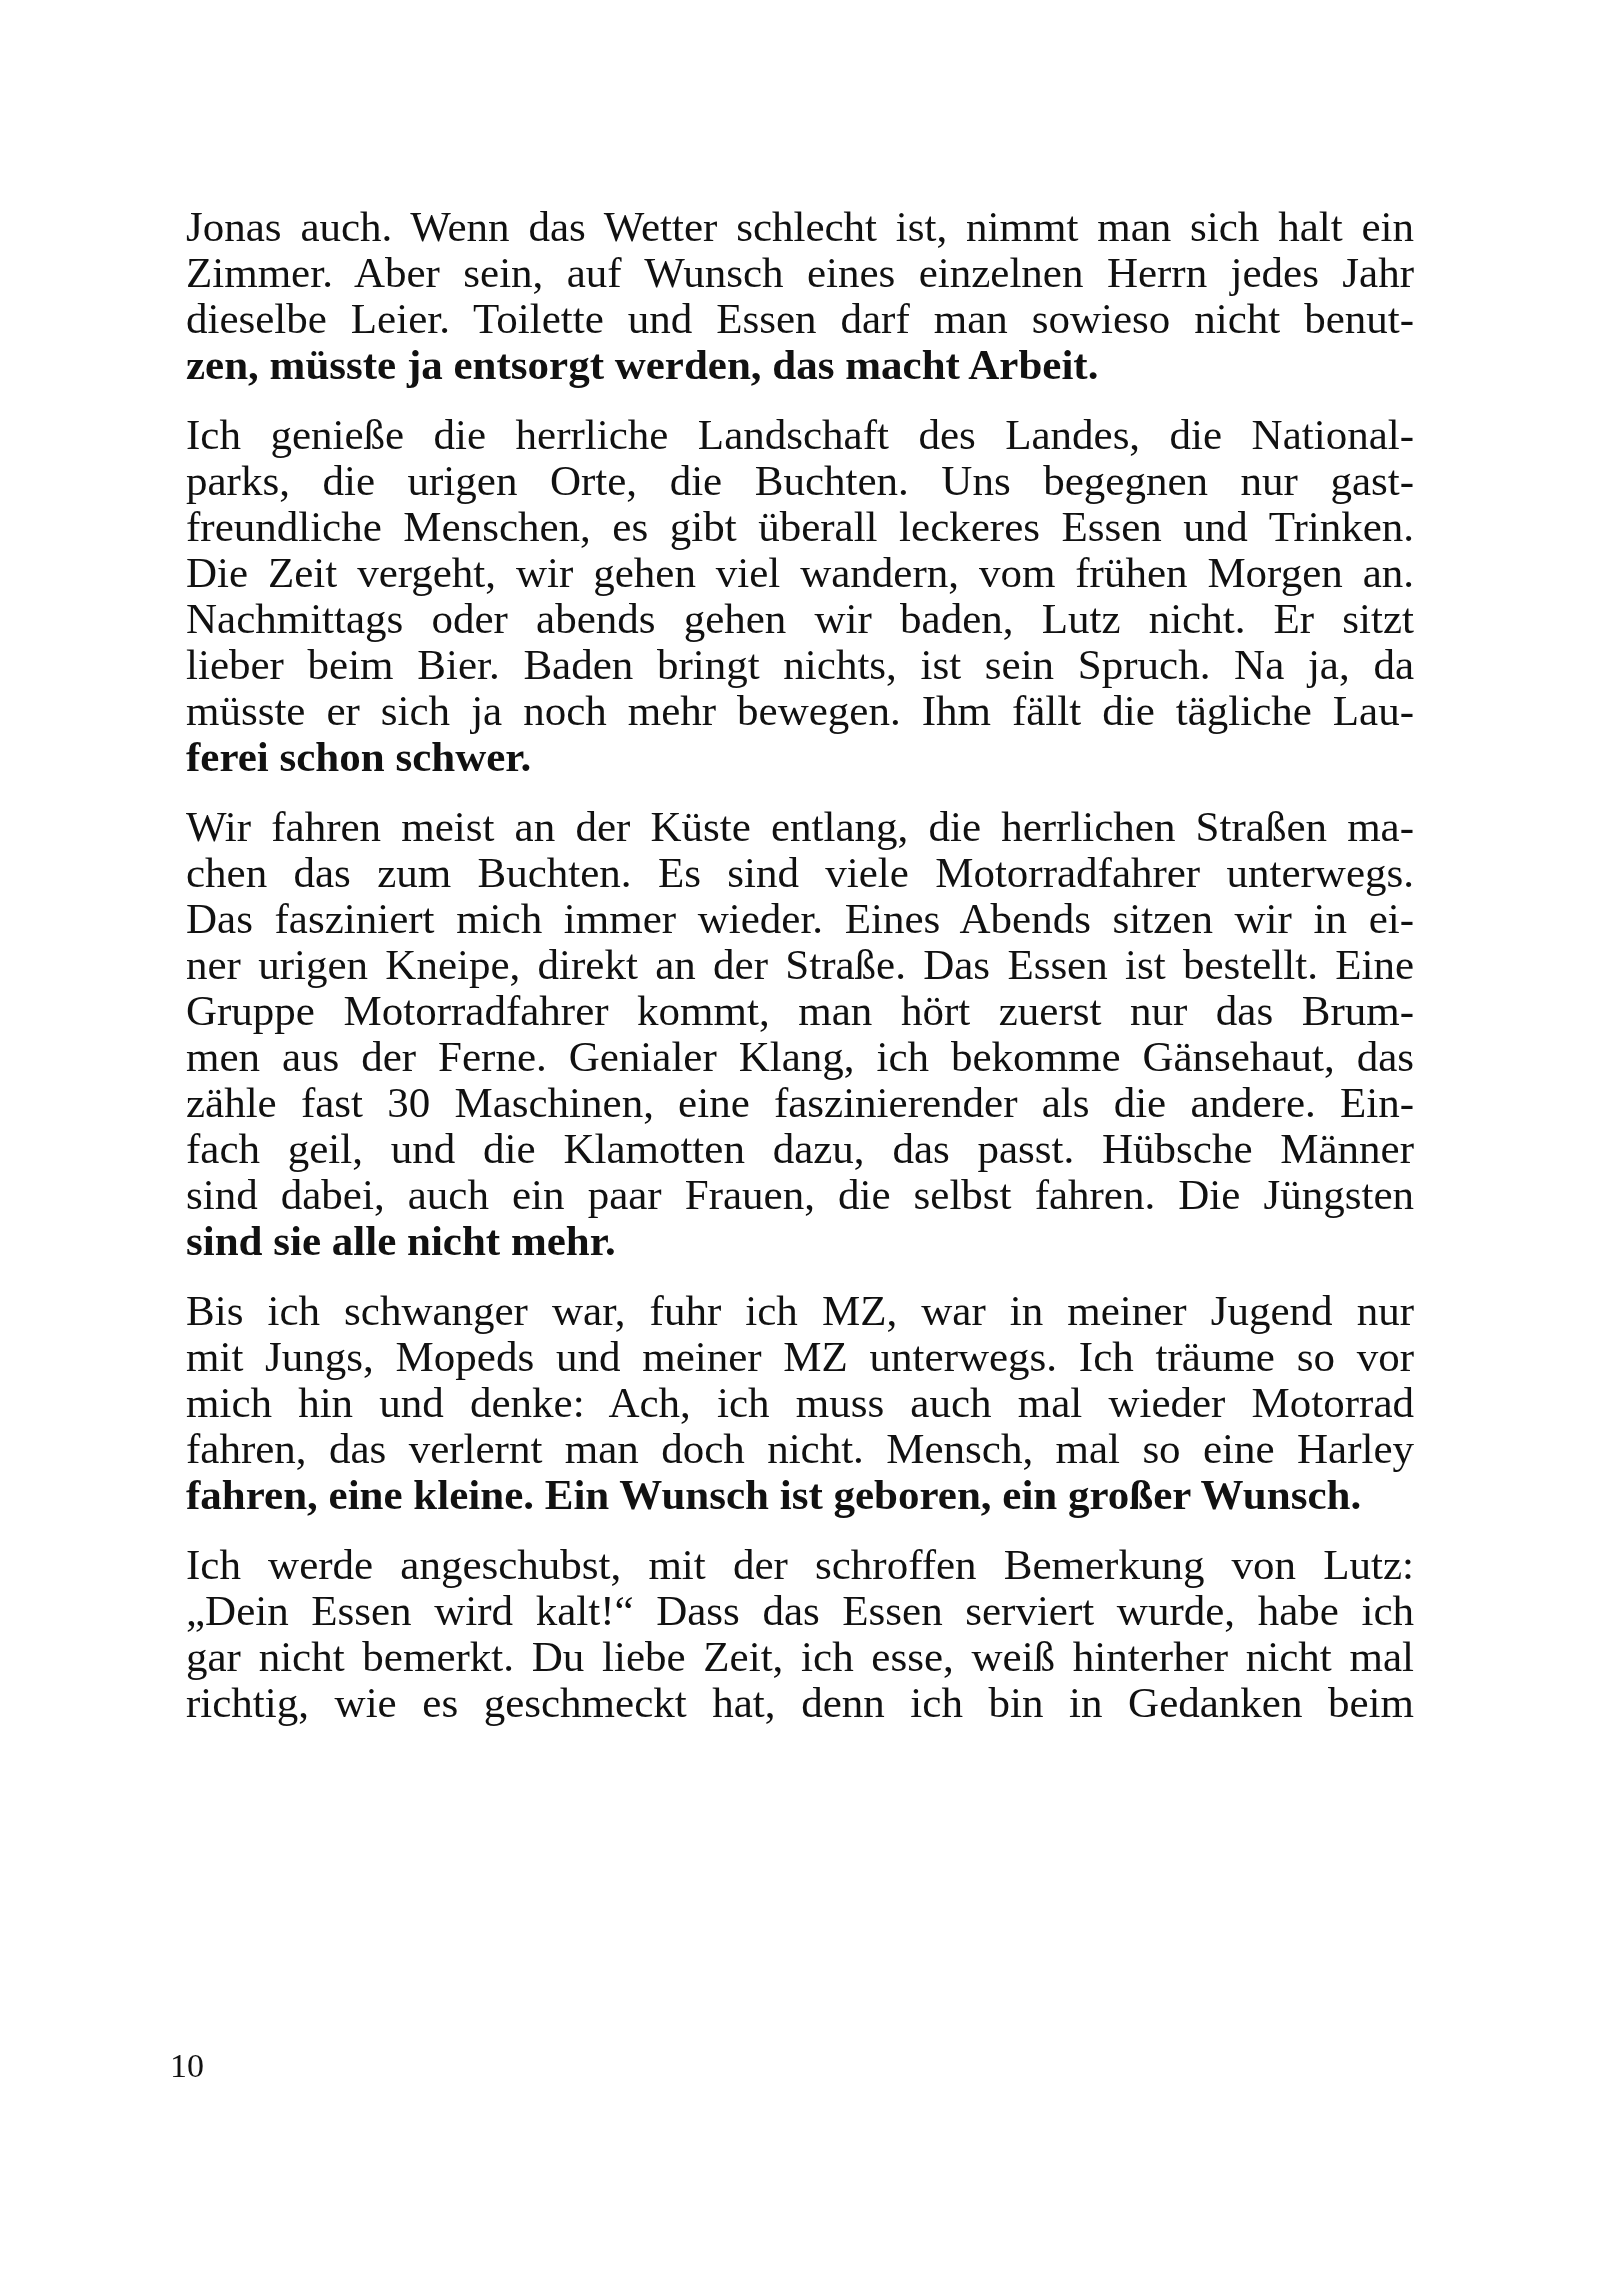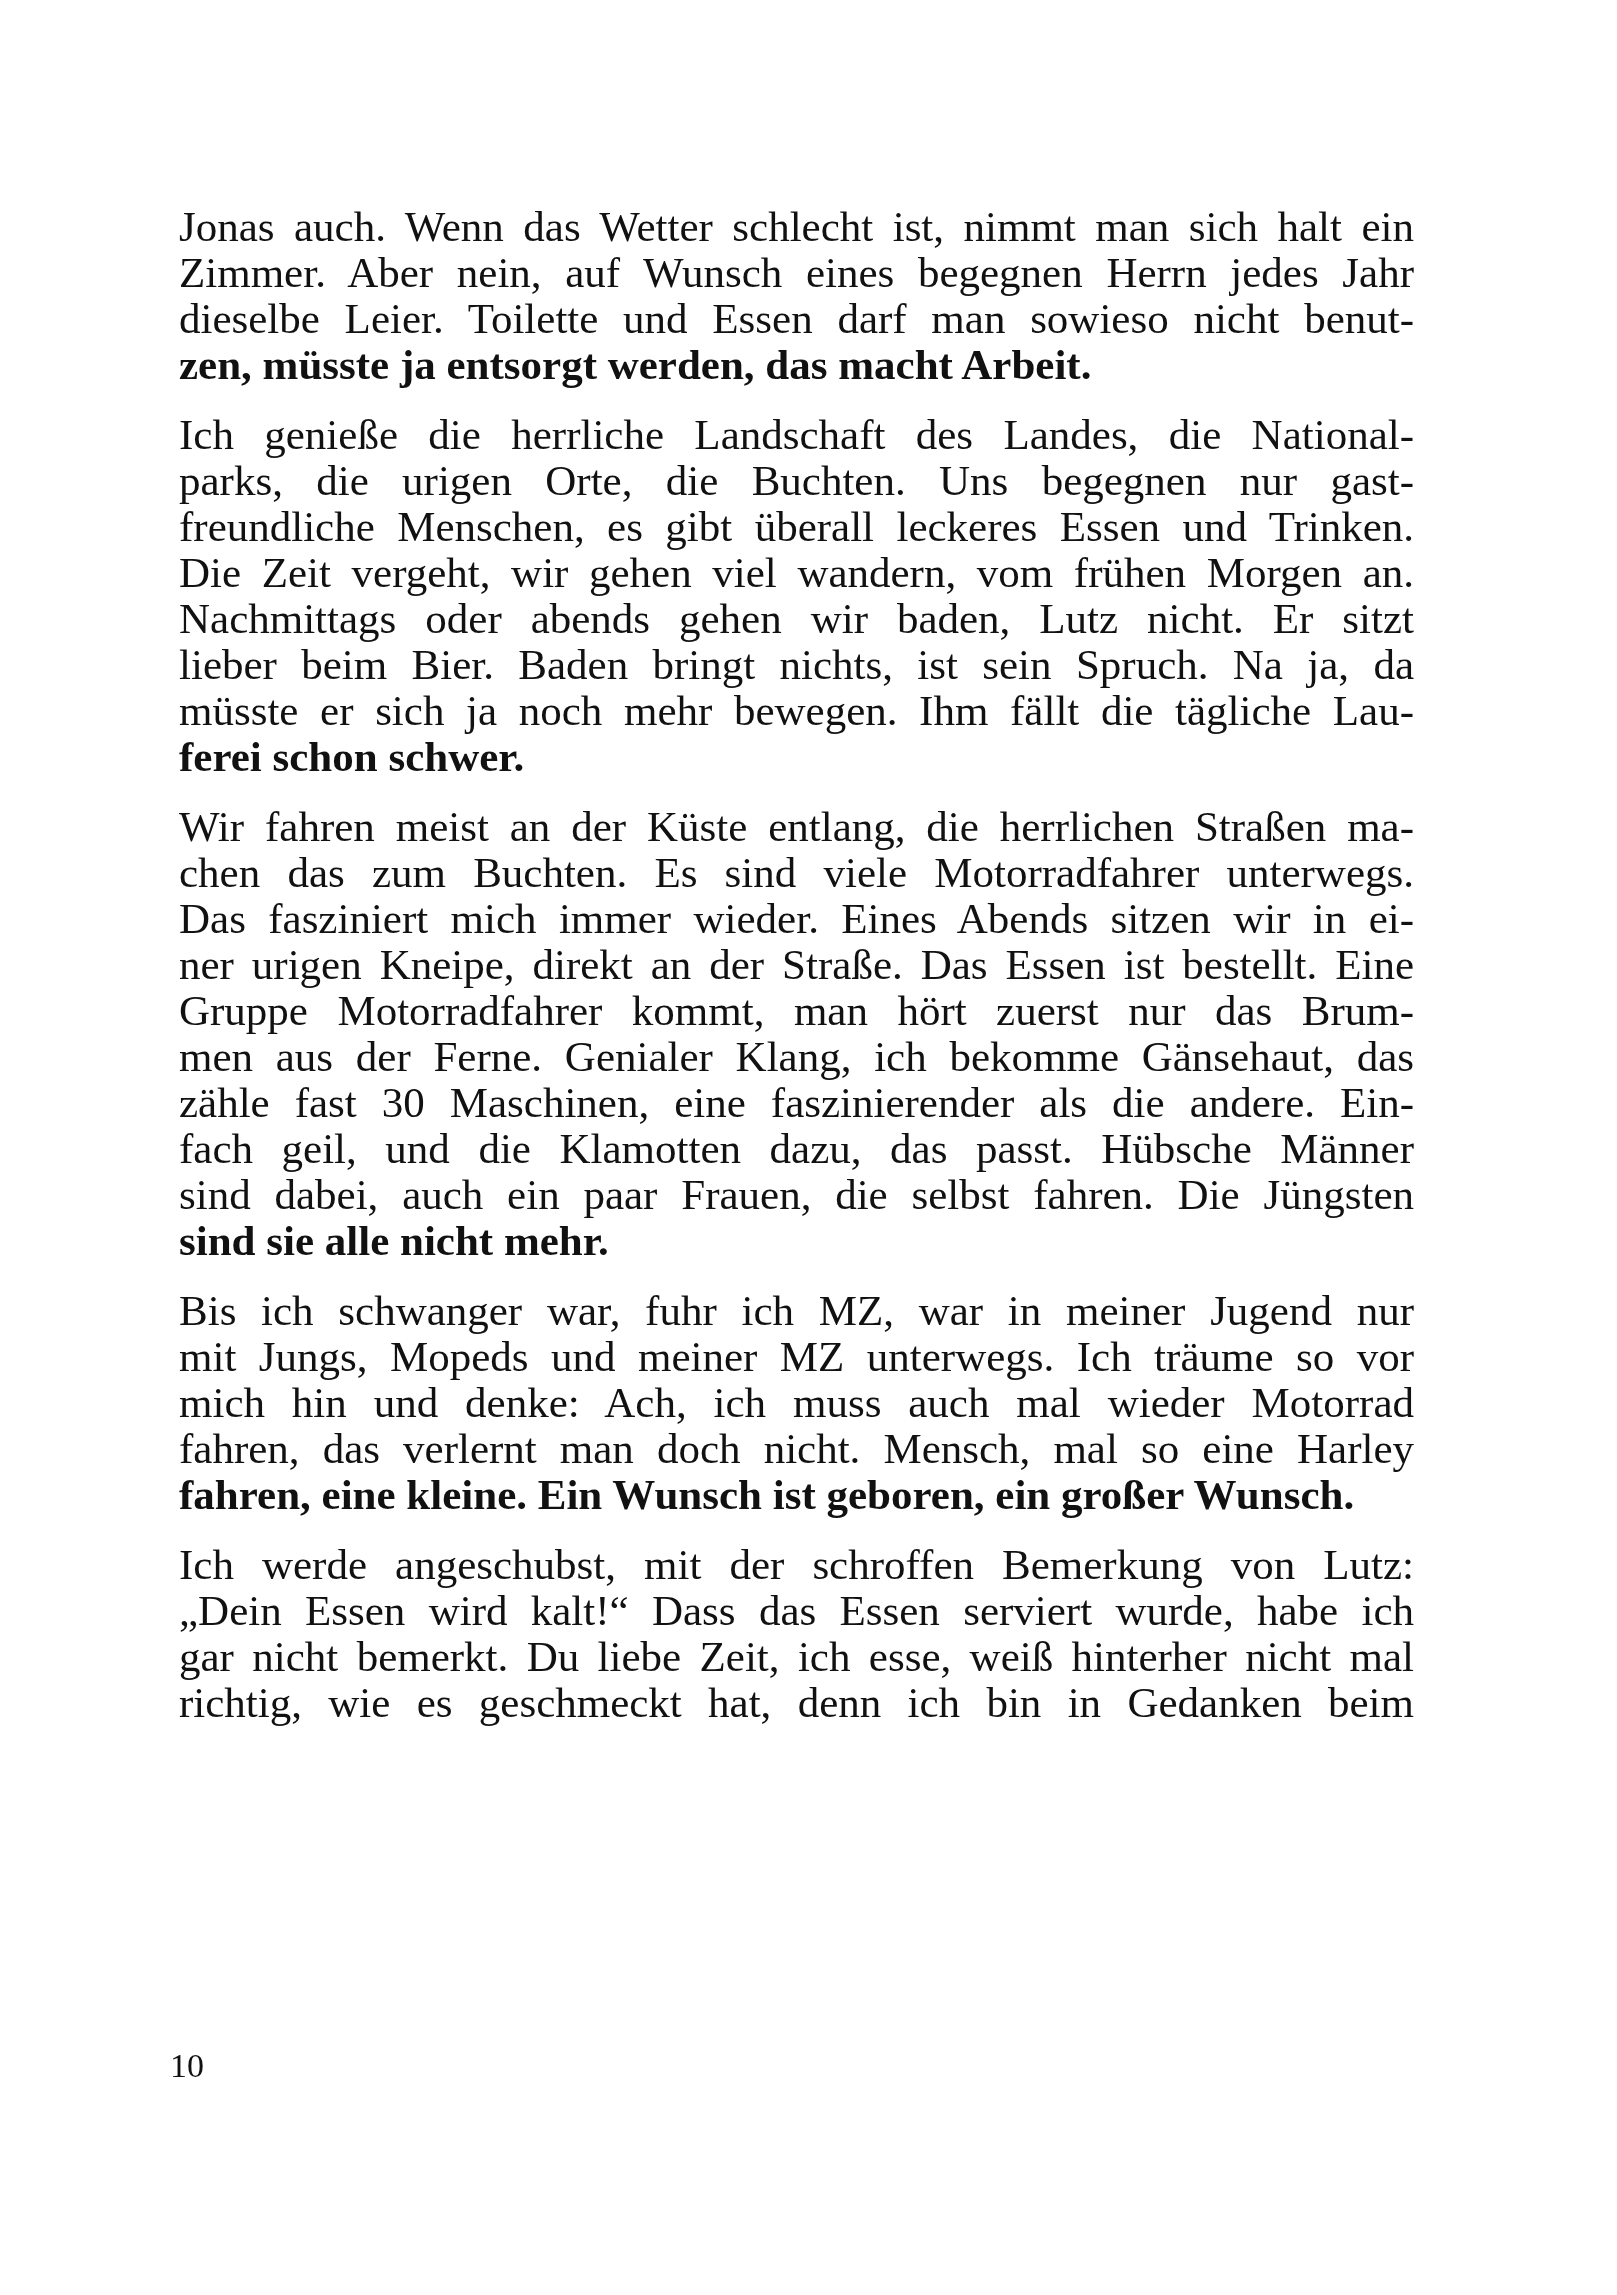--- a/index.html
+++ b/index.html
@@ -3,21 +3,21 @@
 <meta charset="utf-8">
 <style>
   html, body { margin: 0; padding: 0; background: #ffffff; }
   body { width: 1618px; height: 2295px; position: relative; overflow: hidden; }
   .page { position: absolute; left: 0; top: 0; width: 1618px; height: 2295px; background: #fff; }
   .text-block {
     position: absolute; left: 179px; top: 204px; width: 1235px;
     font-family: "Liberation Serif", "DejaVu Serif", serif;
     color: #111;
   }
-  .para { margin: 0 0 24px 0; }
+  .para { margin: 0 0 24px 7px; }
   .line {
     display: block;
     height: 46px;
     line-height: 46px;
     font-size: 43px;
     white-space: nowrap;
     text-align: justify;
     text-align-last: justify;
     transform-origin: left center;
   }
@@ -29,21 +29,21 @@
   }
 </style>
 </head>
 <body>
 
 <div class="page">
   <div class="text-block">
 
     <p class="para">
       <span class="line">Jonas auch. Wenn das Wetter schlecht ist, nimmt man sich halt ein</span>
-      <span class="line">Zimmer. Aber nein, auf Wunsch eines begegnen Herrn jedes Jahr</span>
+      <span class="line">Zimmer. Aber sein, auf Wunsch eines einzelnen Herrn jedes Jahr</span>
       <span class="line">dieselbe Leier. Toilette und Essen darf man sowieso nicht benut-</span>
       <span class="line last">zen, müsste ja entsorgt werden, das macht Arbeit.</span>
     </p>
 
     <p class="para">
       <span class="line">Ich genieße die herrliche Landschaft des Landes, die National-</span>
       <span class="line">parks, die urigen Orte, die Buchten. Uns begegnen nur gast-</span>
       <span class="line">freundliche Menschen, es gibt überall leckeres Essen und Trinken.</span>
       <span class="line">Die Zeit vergeht, wir gehen viel wandern, vom frühen Morgen an.</span>
       <span class="line">Nachmittags oder abends gehen wir baden, Lutz nicht. Er sitzt</span>

